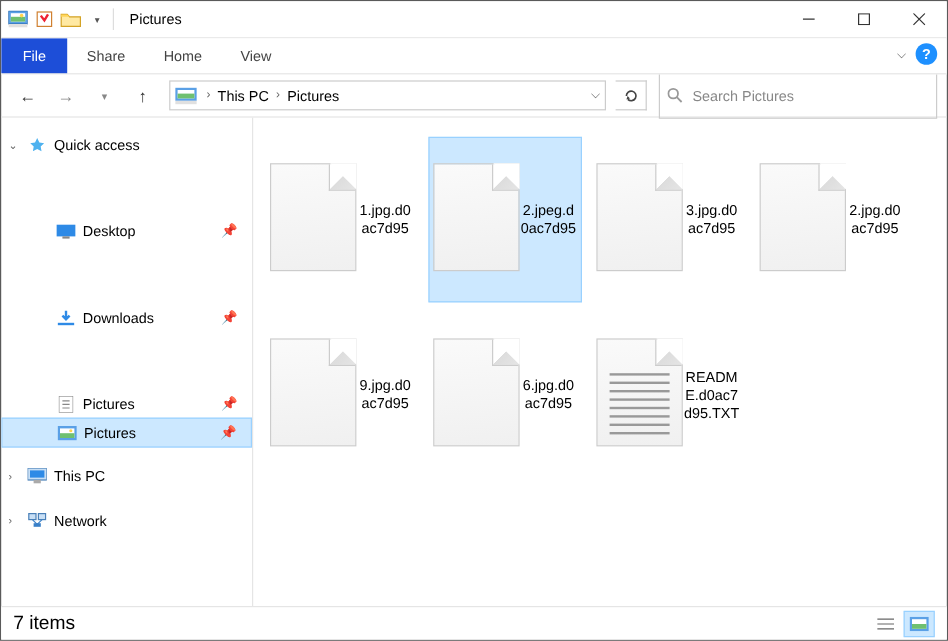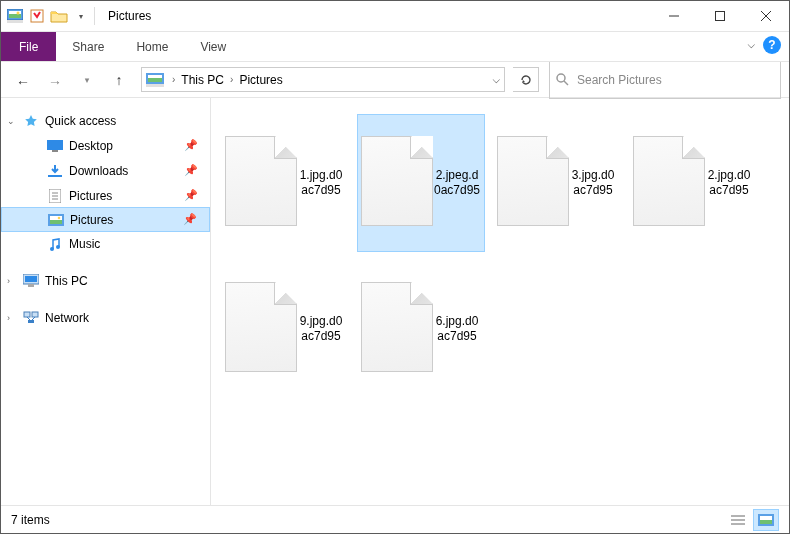--- a/index.html
+++ b/index.html
@@ -7,60 +7,60 @@
 
 .titlebar { height: 31px; background: #fff; display: flex; align-items: center; padding-left: 4px; border-bottom: 1px solid #e5e5e5; }
 .titlebar-icons { display: flex; gap: 2px; align-items: center; }
 .titlebar-icons .qat { width: 20px; height: 20px; display: flex; align-items: center; justify-content: center; }
 .qat-sep { width: 1px; height: 18px; background: #ddd; margin: 0 3px; }
 .window-title { margin-left: 10px; font-size: 12px; }
 .window-controls { margin-left: auto; display: flex; }
 .win-btn { width: 46px; height: 30px; display: flex; align-items: center; justify-content: center; font-size: 10px; }
 
 .ribbon { height: 30px; background: #fff; display: flex; align-items: stretch; border-bottom: 1px solid #e5e5e5; position: relative; }
-.file-tab { background: #701a75; color: #fff; padding: 0 18px; display: flex; align-items: center; font-size: 12px; }
+.file-tab { background: #1d4ed8; color: #fff; padding: 0 18px; display: flex; align-items: center; font-size: 12px; }
 .ribbon-tab { padding: 0 16px; display: flex; align-items: center; font-size: 12px; color: #444; }
 .ribbon-right { position: absolute; right: 8px; top: 4px; display: flex; gap: 8px; align-items: center; }
 .help-circle { width: 18px; height: 18px; border-radius: 50%; background: #1e90ff; color: #fff; font-size: 12px; display: flex; align-items: center; justify-content: center; font-weight: bold; }
 
 .navbar { height: 36px; display: flex; align-items: center; padding: 0 8px; gap: 4px; border-bottom: 1px solid #e5e5e5; }
 .nav-arrow { width: 28px; height: 28px; display: flex; align-items: center; justify-content: center; font-size: 14px; color: #888; }
 .nav-arrow.enabled { color: #333; }
 .nav-up { font-size: 14px; color: #333; }
 .addr-bar { flex: 1; height: 25px; border: 1px solid #ccc; display: flex; align-items: center; padding: 0 4px; margin: 0 4px; }
 .addr-icon { width: 18px; height: 14px; margin-right: 4px; }
 .crumb { font-size: 12px; padding: 0 2px; }
 .crumb-sep { font-size: 10px; color: #666; margin: 0 4px; }
 .addr-drop { margin-left: auto; font-size: 10px; color: #555; }
 .refresh-btn { width: 26px; height: 25px; border: 1px solid #ccc; border-left: none; display: flex; align-items: center; justify-content: center; }
 .search-box { width: 232px; height: 39px; border: 1px solid #ccc; margin-left: 6px; display: flex; align-items: center; padding: 0 6px; color: #888; font-size: 12px; }
 .search-icon { margin-right: 8px; font-size: 12px; color: #999; }
 
 .content { display: flex; height: 407px; }
 .sidebar { width: 210px; border-right: 1px solid #e5e5e5; padding: 10px 0; overflow-y: auto; }
 .tree-item { display: flex; align-items: center; height: 25px; padding-left: 22px; font-size: 12px; position: relative; }
-.tree-item.indent { padding-left: 46px; }
+.tree-item.indent { padding-left: 46px; margin-top: 47px; }
 .tree-item.selected { background: #cce8ff; border: 1px solid #99d1ff; margin: -1px 0; }
 .tree-item .pin { margin-left: auto; margin-right: 12px; color: #7a7a7a; font-size: 11px; }
 .tree-item .exp { position: absolute; left: 6px; font-size: 9px; color: #666; }
 .tree-icon { width: 16px; height: 16px; margin-right: 6px; display: inline-flex; align-items: center; justify-content: center; }
 .tree-spacer { height: 12px; }
 
 .filepane { flex: 1; padding: 16px 10px; display: flex; flex-wrap: wrap; align-content: flex-start; gap: 8px 8px; }
 .file-item { width: 128px; height: 138px; display: flex; align-items: center; padding: 6px 4px; }
 .file-item.selected { background: #cce8ff; border: 1px solid #99d1ff; padding: 5px 3px; }
 .file-icon { width: 72px; height: 90px; position: relative; margin-bottom: 4px; }
 .file-icon .page { width: 72px; height: 90px; background: linear-gradient(175deg,#fafafa,#f0f0f0); border: 1px solid #ccc; position: relative; }
 .file-icon .corner { position: absolute; top: 0; right: 0; width: 22px; height: 22px; background: linear-gradient(135deg,#fff 0%,#fff 48%,#ddd 50%,#e5e5e5 100%); border-left: 1px solid #ccc; border-bottom: 1px solid #ccc; }
 .file-icon .corner::before { content:""; position:absolute; top:-1px; right:-1px; width:0; height:0; border-top: 22px solid #fff; border-left: 22px solid transparent; }
 .file-icon.txt .lines { position: absolute; top: 28px; left: 10px; right: 10px; }
 .file-icon.txt .lines span { display: block; height: 2px; background: #999; margin-bottom: 5px; }
 .file-label { font-size: 12px; text-align: center; line-height: 1.25; word-break: break-all; color: #000; }
 
-.statusbar { position: absolute; bottom: 1px; left: 1px; right: 1px; height: 28px; border-top: 1px solid #e5e5e5; display: flex; align-items: center; padding: 0 10px; font-size: 12px; background: #fff; }
+.statusbar { position: absolute; bottom: 1px; left: 1px; right: 1px; height: 28px; border-top: 1px solid #e5e5e5; display: flex; align-items: center; padding: 0 10px; font-size: 16px; background: #fff; }
 .view-toggle { margin-left: auto; display: flex; gap: 2px; }
 .view-btn { width: 26px; height: 22px; border: 1px solid transparent; display: flex; align-items: center; justify-content: center; }
 .view-btn.active { border-color: #99d1ff; background: #cce8ff; }
 
 svg { display: block; }
 </style>
 </head>
 <body>
 
 <div class="titlebar">
@@ -207,30 +207,20 @@
           <svg width="16" height="12">
             <rect width="16" height="12" fill="#5aa0e6"></rect>
             <rect x="2" y="2" width="12" height="8" fill="#fff"></rect>
             <rect x="2" y="6" width="12" height="4" fill="#6fc06f"></rect>
             <circle cx="11" cy="4" r="1.3" fill="#ffd34d"></circle>
           </svg>
         </span>
       <span>Pictures</span>
       <span class="pin">📌</span>
     </div>
-    <div class="tree-item indent">
-      <span class="tree-icon">
-          <svg width="12" height="14">
-            <path d="M4 12V3l6-1v8" stroke="#2e8ae6" fill="none" stroke-width="1.5"></path>
-            <circle cx="3" cy="12" r="2" fill="#2e8ae6"></circle>
-            <circle cx="9" cy="10" r="2" fill="#2e8ae6"></circle>
-          </svg>
-        </span>
-      <span>Music</span>
-    </div>
 
     <div class="tree-spacer"></div>
     <div class="tree-item">
       <span class="exp">›</span>
       <span class="tree-icon">
           <svg width="16" height="13">
             <rect width="16" height="10" fill="#c8dff5" stroke="#4a80b8"></rect>
             <rect x="2" y="2" width="12" height="6" fill="#2e8ae6"></rect>
             <rect x="5" y="10" width="6" height="3" fill="#aaa"></rect>
           </svg>
@@ -295,20 +285,38 @@
         </div>
         <div class="file-label">9.jpg.d0ac7d95</div>
       </div>
       <div class="file-item">
         <div class="file-icon">
           <div class="page">
             <div class="corner"></div>
           </div>
         </div>
         <div class="file-label">6.jpg.d0ac7d95</div>
+      </div>
+      <div class="file-item">
+        <div class="file-icon txt">
+          <div class="page">
+            <div class="corner"></div>
+            <div class="lines">
+              <span></span>
+              <span></span>
+              <span></span>
+              <span></span>
+              <span></span>
+              <span></span>
+              <span></span>
+              <span></span>
+            </div>
+          </div>
+        </div>
+        <div class="file-label">README.d0ac7d95.TXT</div>
       </div>
     </div>
 </div>
 
 <div class="statusbar">
   <span>7 items</span>
   <div class="view-toggle">
     <div class="view-btn">
       <svg width="14" height="12">
           <line x1="0" y1="2" x2="14" y2="2" stroke="#666"></line>

